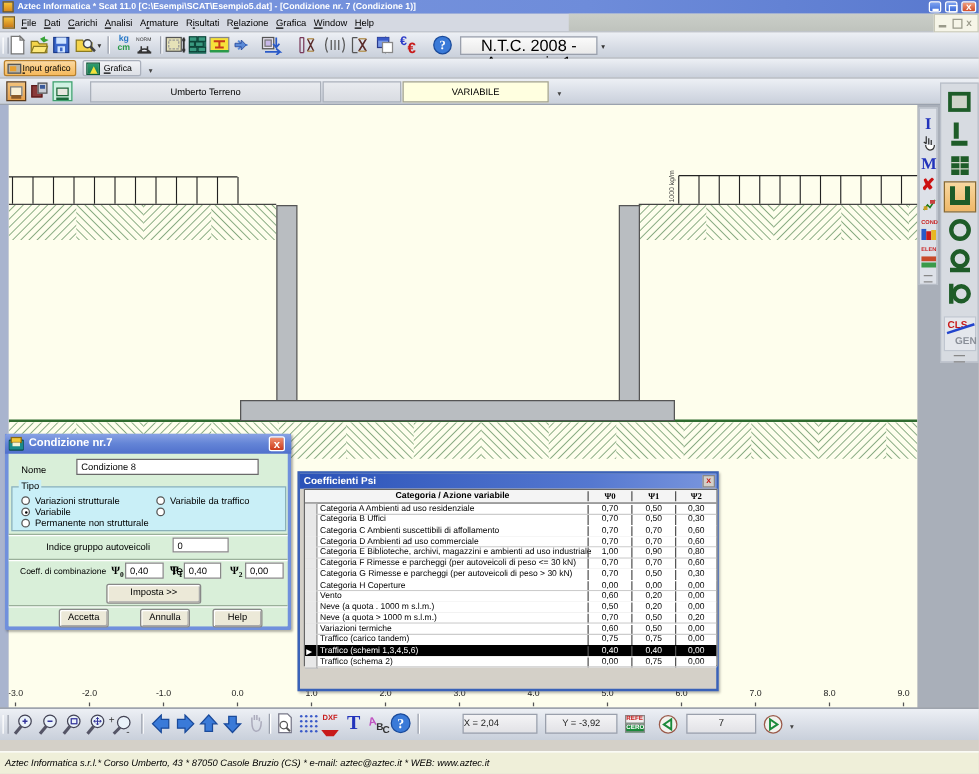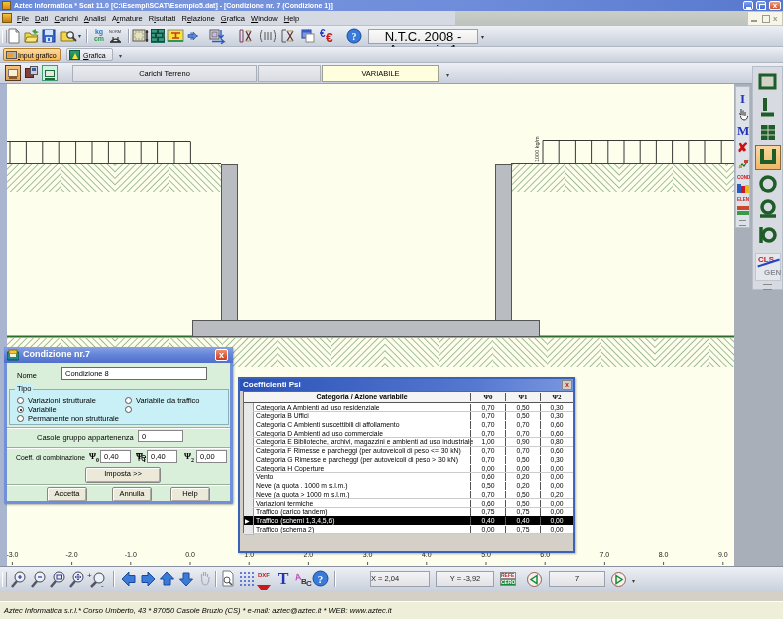--- a/index.html
+++ b/index.html
@@ -185,21 +185,21 @@
     <div class="abs" style="left:0;top:2px;width:9px;height:10px;background:#8a3a3a;border:1px solid #5a1a1a;box-sizing:border-box;"></div>
     <div class="abs" style="left:5px;top:0;width:8px;height:9px;background:#c8ccd4;border:1px solid #555;box-sizing:border-box;">
         <div style="position:absolute;left:1px;top:1px;width:4px;height:3px;background:#3a5a9a;"></div>
       </div>
   </div>
   <div class="abs" style="left:42px;top:2px;width:16px;height:16px;background:#CFF2E2;border:1px solid #3E9E6E;box-sizing:border-box;">
     <div class="abs" style="left:2px;top:4px;width:10px;height:7px;background:#e8e8e0;border:1px solid #1a6a3a;box-sizing:border-box;"></div>
     <div class="abs" style="left:2px;top:12px;width:10px;height:2px;background:#1a6a3a;"></div>
   </div>
 
-  <div class="abs" style="left:72px;top:2px;width:185px;height:17px;background:linear-gradient(#E9EBEF,#D9DCE2);border:1px solid #aab0ba;box-sizing:border-box;font-size:7.5px;color:#000;text-align:center;line-height:15px;">Carichi Terreno</div>
+  <div class="abs" style="left:72px;top:2px;width:185px;height:17px;background:linear-gradient(#E9EBEF,#D9DCE2);border:1px solid #aab0ba;box-sizing:border-box;font-size:7.5px;color:#000;text-align:center;line-height:15px;">Umberto Terreno</div>
   <div class="abs" style="left:258px;top:2px;width:63px;height:17px;background:linear-gradient(#E9EBEF,#D9DCE2);border:1px solid #aab0ba;box-sizing:border-box;"></div>
   <div class="abs" style="left:322px;top:2px;width:117px;height:17px;background:#FFFFE0;border:1px solid #a0a090;box-sizing:border-box;font-size:7.5px;color:#000;text-align:center;line-height:15px;">VARIABILE</div>
   <div class="abs" style="left:446px;top:8px;font-size:6px;color:#444;">▾</div>
 </div>
 
 <div class="abs" style="left:0;top:84px;width:7px;height:482px;background:#A9B4CE;"></div>
 
 <div class="abs" style="left:7px;top:84px;width:727px;height:482px;background:#FEFEED;" id="canvas">
   <svg width="727" height="482" style="position:absolute;left:0;top:0;">
     <defs>
@@ -521,21 +521,21 @@
     </div>
   <div class="abs" style="left:21px;top:58px;font-size:7.5px;color:#000;">Variabile</div>
   <div class="abs" style="left:10px;top:68px;width:7px;height:7px;border:1px solid #555;border-radius:50%;background:#fff;box-sizing:border-box;"></div>
   <div class="abs" style="left:21px;top:67px;font-size:7.5px;color:#000;">Permanente non strutturale</div>
   <div class="abs" style="left:118px;top:50px;width:7px;height:7px;border:1px solid #555;border-radius:50%;background:#fff;box-sizing:border-box;"></div>
   <div class="abs" style="left:129px;top:49px;font-size:7.5px;color:#000;">Variabile da traffico</div>
   <div class="abs" style="left:118px;top:59px;width:7px;height:7px;border:1px solid #555;border-radius:50%;background:#fff;box-sizing:border-box;"></div>
   <div class="abs" style="left:129px;top:58px;font-size:10px;color:#000;margin-top:47px;">Termica</div>
 
   <div class="abs" style="left:0;top:80px;width:223px;height:1px;background:#9ab09a;box-shadow:0 1px 0 #fff;"></div>
-  <div class="abs" style="left:30px;top:86px;font-size:7.5px;color:#000;">Casole gruppo appartenenza</div>
+  <div class="abs" style="left:30px;top:86px;font-size:7.5px;color:#000;">Indice gruppo autoveicoli</div>
   <div class="abs" style="left:131px;top:83px;width:45px;height:12px;background:#fff;border:1px solid #888;box-sizing:border-box;font-size:7.5px;line-height:11px;padding-left:3px;color:#000;">0</div>
   <div class="abs" style="left:0;top:100px;width:223px;height:1px;background:#9ab09a;box-shadow:0 1px 0 #fff;"></div>
 
   <div class="abs" style="left:9px;top:107px;font-size:6.8px;color:#000;">Coeff. di combinazione</div>
   <div class="abs" style="left:82px;top:104px;font-size:9px;font-weight:bold;color:#000;font-family:'Liberation Serif',serif;">Ψ<sub style="font-size:6px;">0</sub></div>
   <div class="abs" style="left:93px;top:103px;width:31px;height:13px;background:#fff;border:1px solid #888;box-sizing:border-box;font-size:7.5px;line-height:11px;padding-left:3px;color:#000;">0,40</div>
   <div class="abs" style="left:129px;top:104px;font-size:9px;font-weight:bold;color:#000;font-family:'Liberation Serif',serif;">Ψ<sub style="font-size:6px;">1</sub></div>
   <div class="abs" style="left:140px;top:103px;width:30px;height:13px;background:#fff;border:1px solid #888;box-sizing:border-box;font-size:7.5px;line-height:11px;padding-left:3px;color:#000;">0,40</div>
   <div class="abs" style="left:177px;top:104px;font-size:9px;font-weight:bold;color:#000;font-family:'Liberation Serif',serif;">Ψ<sub style="font-size:6px;">2</sub></div>
   <div class="abs" style="left:189px;top:103px;width:31px;height:13px;background:#fff;border:1px solid #888;box-sizing:border-box;font-size:7.5px;line-height:11px;padding-left:3px;color:#000;">0,00</div>

